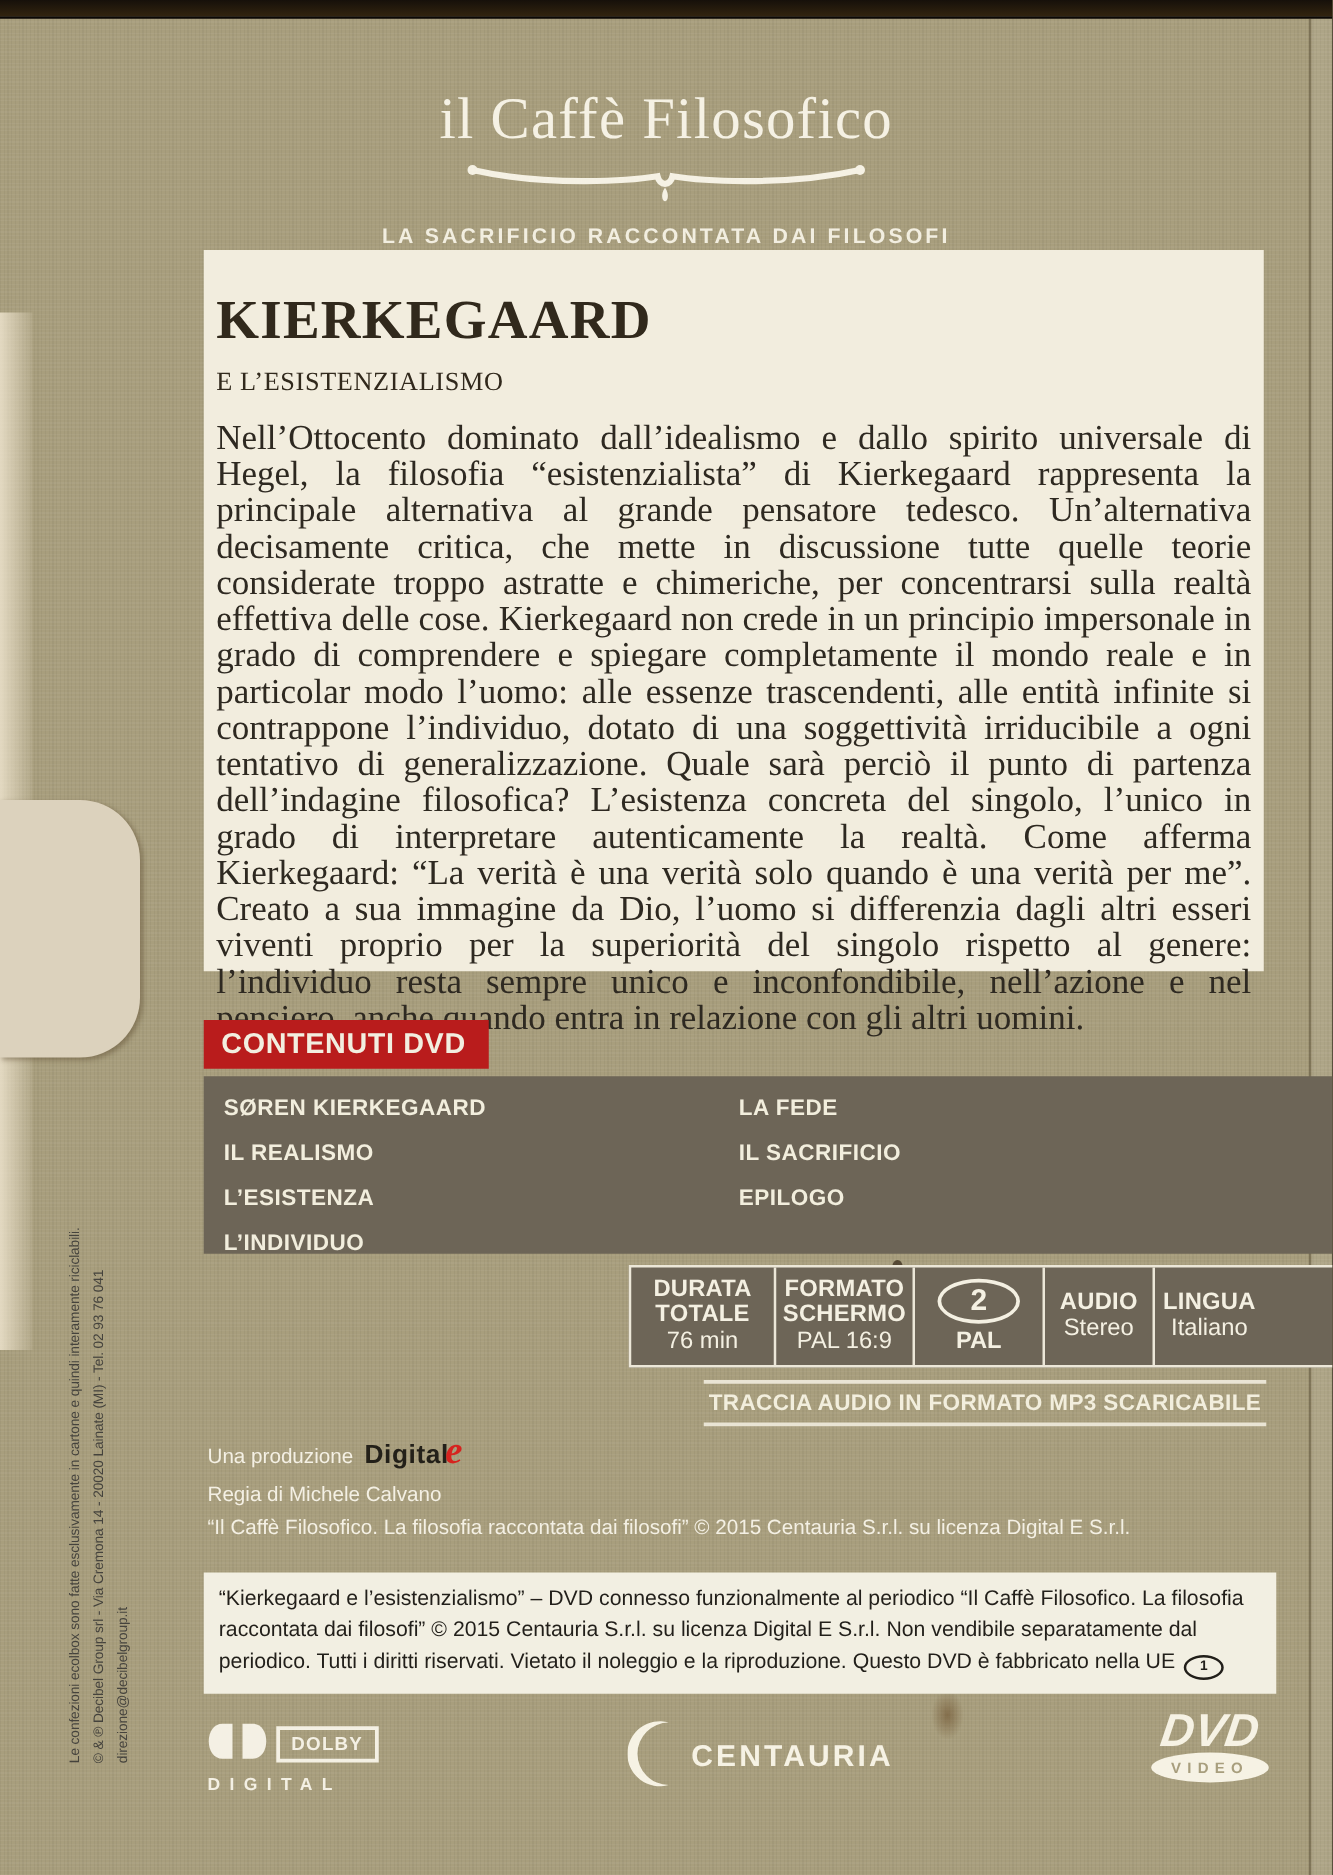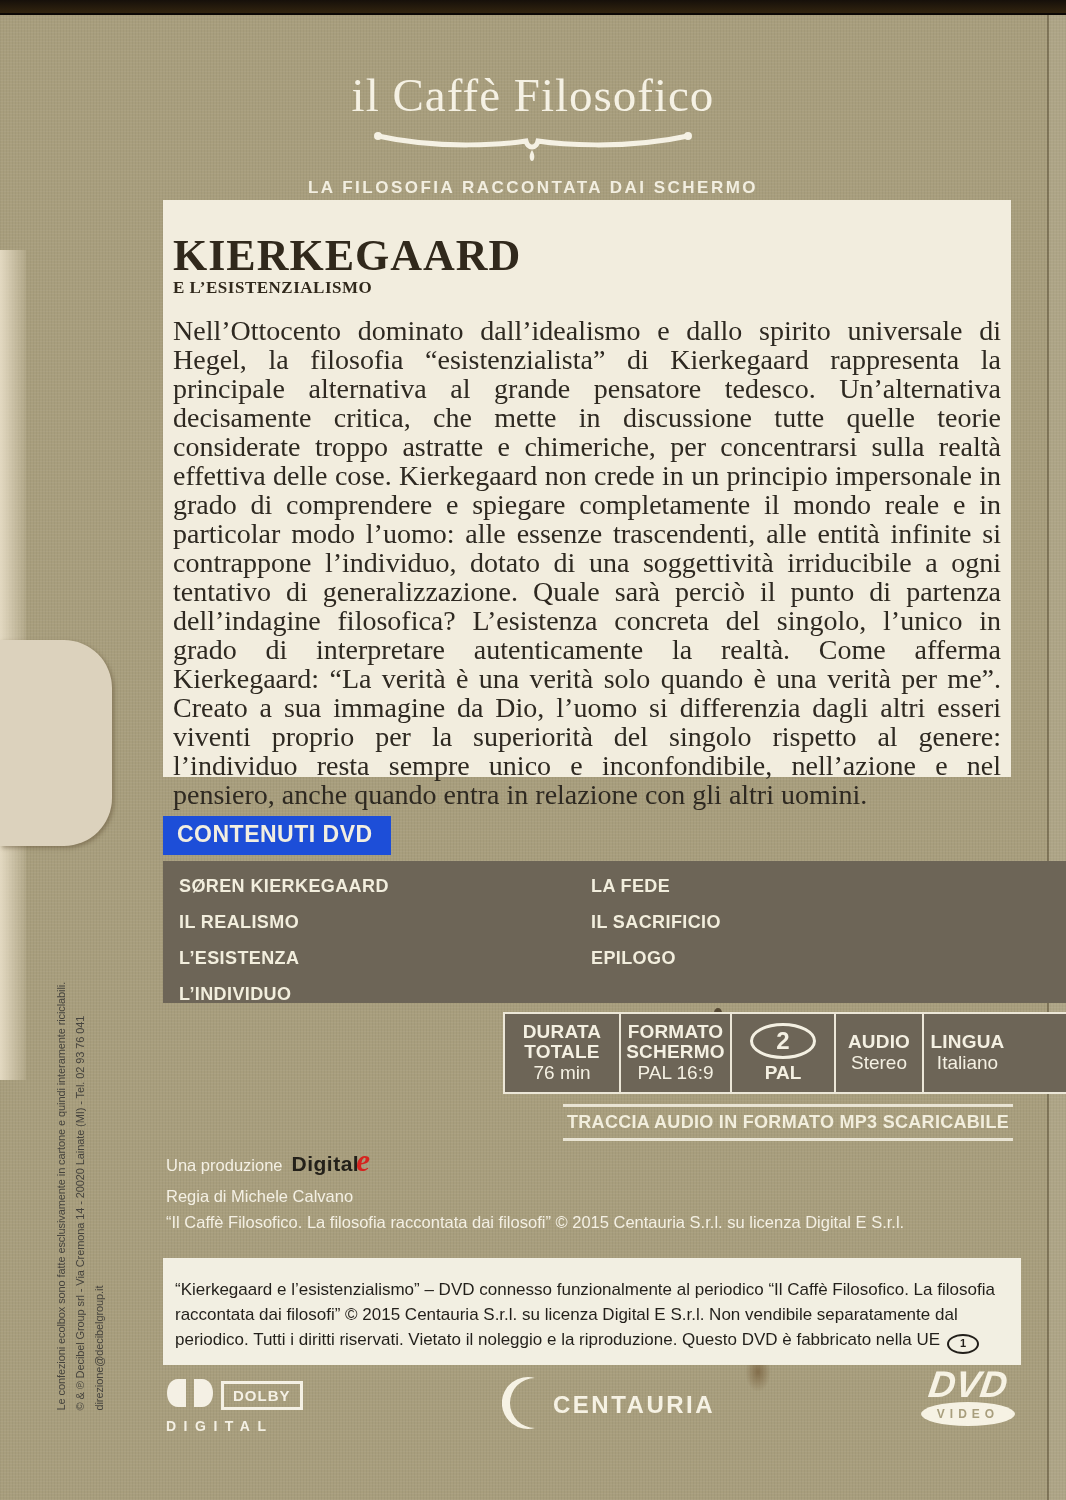--- a/index.html
+++ b/index.html
@@ -26,27 +26,27 @@
   .header{position:absolute;top:68px;left:0;width:100%;text-align:center;color:#f5f1e4;}
   .magazine-title{font-family:"Liberation Serif",serif;font-size:47px;letter-spacing:1px;}
   .flourish{margin-top:4px;}
   .tagline{margin-top:10px;font-weight:bold;font-size:17px;letter-spacing:2.5px;color:#f2eee0;}
 
   
   .cream-panel{position:absolute;left:163px;top:200px;width:848px;height:577px;background:#f2edde;
     box-sizing:border-box;padding:34px 10px 0 10px;color:#2e2820;}
   .dvd-title{font-family:"Liberation Serif",serif;font-weight:bold;font-size:44px;
     letter-spacing:1px;line-height:1;color:#31291c;}
-  .dvd-subtitle{font-family:"Liberation Serif",serif;font-weight:bold;font-size:17px;
-    letter-spacing:.5px;margin-top:0;color:#31291c;}
+  .dvd-subtitle{font-family:"Liberation Serif",serif;font-weight:normal;font-size:21px;
+    letter-spacing:.5px;margin-top:15px;color:#31291c;}
   .body-text{margin-top:18px;font-family:"Liberation Serif",serif;font-size:28px;line-height:29px;
     text-align:justify;color:#2e2921;}
 
   
-  .contents-heading{position:absolute;left:163px;top:816px;background:#1d4ed8;color:#f2eee0;
+  .contents-heading{position:absolute;left:163px;top:816px;background:#b91c1c;color:#f2eee0;
     padding:5px 18px 7px 14px;font-weight:bold;font-size:23px;letter-spacing:.5px;}
   .contents-panel{position:absolute;left:163px;top:861px;width:968px;height:142px;background:#6d6557;}
   .contents-col{position:absolute;top:7px;color:#f2eedd;font-weight:bold;font-size:18px;
     letter-spacing:.4px;line-height:36px;}
   .col-left{left:16px;} .col-right{left:428px;}
 
   
   .specs-bar{position:absolute;left:503px;top:1012px;width:576px;height:82px;background:#6d6557;
     border:2px solid #ece7d8;box-sizing:border-box;display:flex;color:#f4f0e2;text-align:center;}
   .spec-cell{border-left:2px solid #ece7d8;display:flex;flex-direction:column;justify-content:center;
@@ -68,21 +68,21 @@
   .credits{position:absolute;left:166px;top:1152px;color:#f4f0e4;font-size:16.5px;}
   .prod-line{display:flex;align-items:baseline;gap:9px;}
   .digital-word{font-weight:800;font-size:21px;letter-spacing:.5px;color:#232019;}
   .digital-e{color:#d6231f;font-family:"Liberation Serif",serif;font-style:italic;
     font-weight:bold;font-size:31px;line-height:0;margin-left:-3px;}
   .director{margin-top:11px;}
   .license{margin-top:7px;}
 
   
   .legal-box{position:absolute;left:163px;top:1258px;width:858px;background:#f2efe2;
-    box-sizing:border-box;padding:19px 12px 11px;font-size:17px;line-height:25px;color:#221f1a;}
+    box-sizing:border-box;padding:8px 12px 11px;font-size:17px;line-height:25px;color:#221f1a;}
   .ue-badge{display:inline-block;width:28px;height:16px;border:2px solid #221f1a;border-radius:50%;
     text-align:center;font-weight:bold;font-size:11px;line-height:15px;vertical-align:-2px;margin-left:7px;}
 
   
   .dolby{position:absolute;left:166px;top:1378px;color:#f4f0e4;width:150px;}
   .dolby-row{display:flex;gap:7px;align-items:center;}
   .dolby-word{border:3px solid #f4f0e4;padding:3px 9px;font-weight:bold;font-size:15px;letter-spacing:1px;}
   .dolby-sub{margin-top:6px;font-weight:bold;font-size:14px;letter-spacing:7.5px;}
   .centauria{position:absolute;left:502px;top:1375px;display:flex;align-items:center;gap:11px;color:#f6f2e4;}
   .centauria-text{font-weight:bold;font-size:24px;letter-spacing:2.5px;}
@@ -110,21 +110,21 @@
   <div class="header">
     <div class="magazine-title">il Caffè Filosofico</div>
     <div class="flourish">
       <svg width="330" height="38" viewBox="0 0 330 38">
         <path d="M10,10 C72,24 140,18 158,15 C160,23 168,23 170,15 C188,18 256,24 320,10" fill="none" stroke="#f5f1e4" stroke-width="5" stroke-linecap="round"></path>
         <circle cx="10" cy="10" r="4" fill="#f5f1e4"></circle>
         <circle cx="320" cy="10" r="4" fill="#f5f1e4"></circle>
         <path d="M164,24 C160,30 162,35 164,35 C166,35 168,30 164,24 Z" fill="#f5f1e4"></path>
       </svg>
     </div>
-    <div class="tagline">LA FILOSOFIA RACCONTATA DAI SCHERMO</div>
+    <div class="tagline">LA SACRIFICIO RACCONTATA DAI FILOSOFI</div>
   </div>
 
   <div class="cream-panel">
     <div class="dvd-title">KIERKEGAARD</div>
     <div class="dvd-subtitle">E L’ESISTENZIALISMO</div>
     <div class="body-text">Nell’Ottocento dominato dall’idealismo e dallo spirito universale di Hegel, la filosofia “esistenzialista” di Kierkegaard rappresenta la principale alternativa al grande pensatore tedesco. Un’alternativa decisamente critica, che mette in discussione tutte quelle teorie considerate troppo astratte e chimeriche, per concentrarsi sulla realtà effettiva delle cose. Kierkegaard non crede in un principio impersonale in grado di comprendere e spiegare completamente il mondo reale e in particolar modo l’uomo: alle essenze trascendenti, alle entità infinite si contrappone l’individuo, dotato di una soggettività irriducibile a ogni tentativo di generalizzazione. Quale sarà perciò il punto di partenza dell’indagine filosofica? L’esistenza concreta del singolo, l’unico in grado di interpretare autenticamente la realtà. Come afferma Kierkegaard: “La verità è una verità solo quando è una verità per me”. Creato a sua immagine da Dio, l’uomo si differenzia dagli altri esseri viventi proprio per la superiorità del singolo rispetto al genere: l’individuo resta sempre unico e inconfondibile, nell’azione e nel pensiero, anche quando entra in relazione con gli altri uomini.</div>
   </div>
 
   <div class="contents-heading">CONTENUTI DVD</div>
   <div class="contents-panel">

